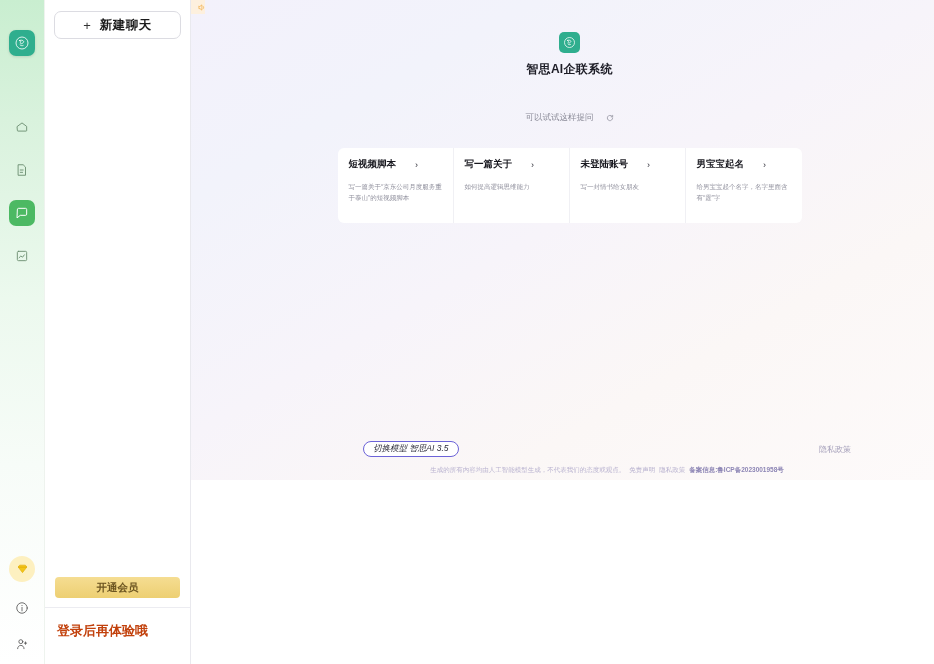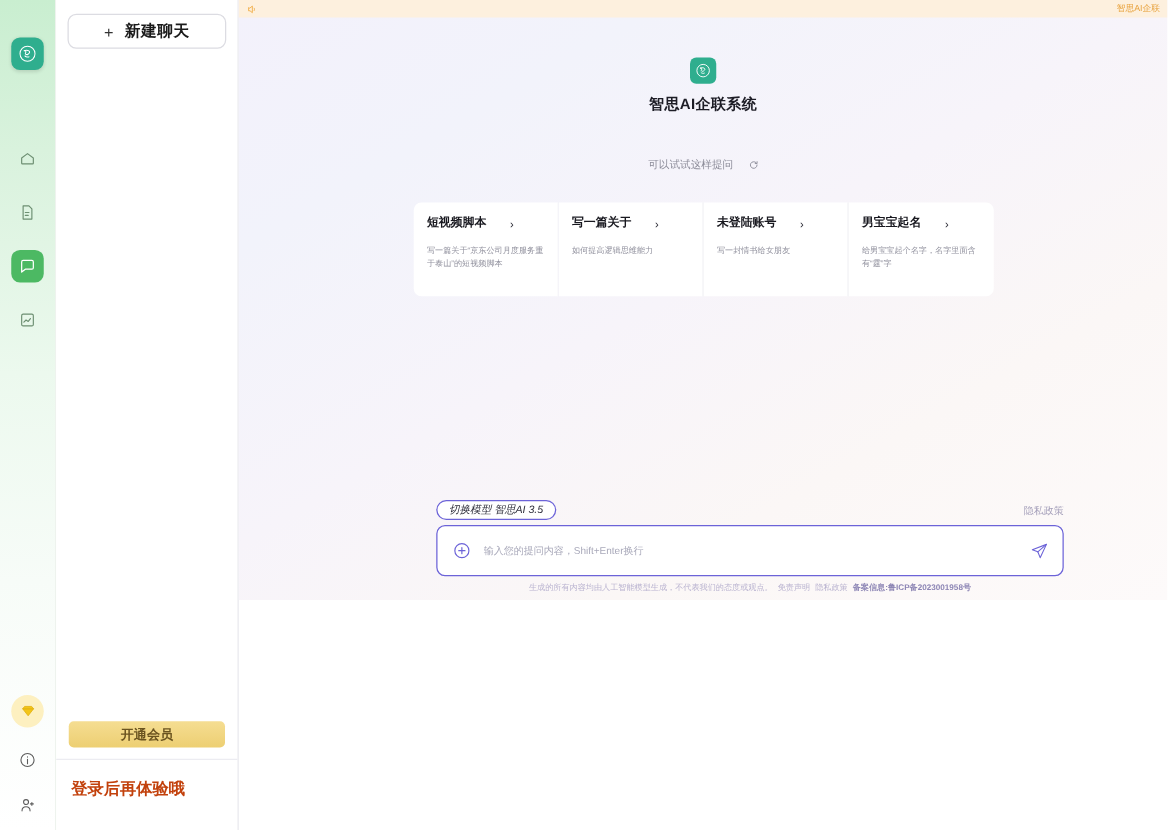--- a/index.html
+++ b/index.html
@@ -94,21 +94,21 @@
   .sidebar-sep { height: 1px; background: #ececf1; margin: 0 0 14px 0; }
   .login-tip { font-size: 13px; font-weight: bold; color: #c2410c; padding-left: 12px; }
 
   
   .main {
     flex: 1;
     height: 480px;
     position: relative;
     background: linear-gradient(150deg, #f3f1fb 0%, #f2f3fb 22%, #f7f4fa 48%, #fbf7f6 72%, #fdfafa 100%);
     display: flex;
-    flex-direction: column;
+    flex-direction: row;
   }
 
   .notice-bar {
     height: 14px;
     background: #fdf0de;
     display: flex; align-items: center;
     padding: 0 6px;
     flex: 0 0 14px;
     overflow: hidden;
   }
@@ -346,35 +346,20 @@
       </div>
 
       <div class="composer">
         <div class="composer-top">
           <div class="model-pill">
             <span>切换模型 智思AI 3.5</span>
           </div>
           <div class="account-status">隐私政策</div>
         </div>
 
-        <div class="input-box">
-          <span class="plus-icon">
-            <svg width="15" height="15" viewBox="0 0 24 24" fill="none" stroke="currentColor" stroke-width="1.5" stroke-linecap="round">
-              <circle cx="12" cy="12" r="9"></circle>
-              <path d="M12 8v8M8 12h8"></path>
-            </svg>
-          </span>
-          <input class="msg-input" type="text" placeholder="输入您的提问内容，Shift+Enter换行" style="">
-          <span class="send-icon">
-            <svg width="15" height="15" viewBox="0 0 24 24" fill="none" stroke="currentColor" stroke-width="1.4" stroke-linecap="round" stroke-linejoin="round">
-              <path d="M21 4L3 11l7 2.5L13 21z"></path>
-              <path d="M21 4l-11 9.5"></path>
-            </svg>
-          </span>
-        </div>
 
         <div class="footer">
           <span>生成的所有内容均由人工智能模型生成，不代表我们的态度或观点。</span>
           <span class="lnk">免责声明</span>
           <span class="lnk">隐私政策</span>
           <span class="icp">备案信息:鲁ICP备2023001958号</span>
         </div>
       </div>
 
     </div>

